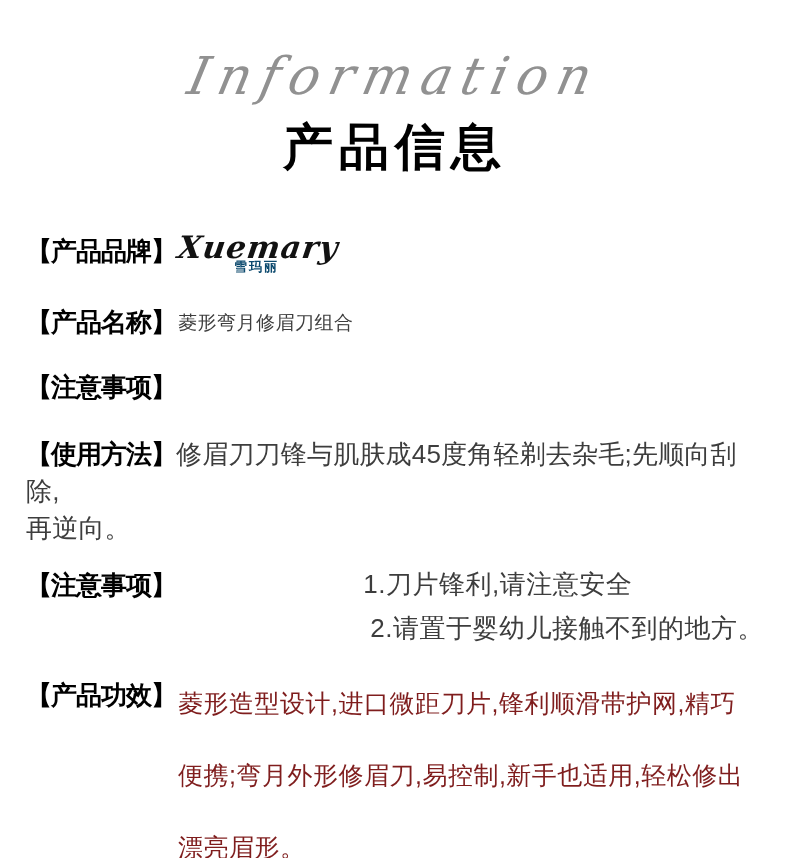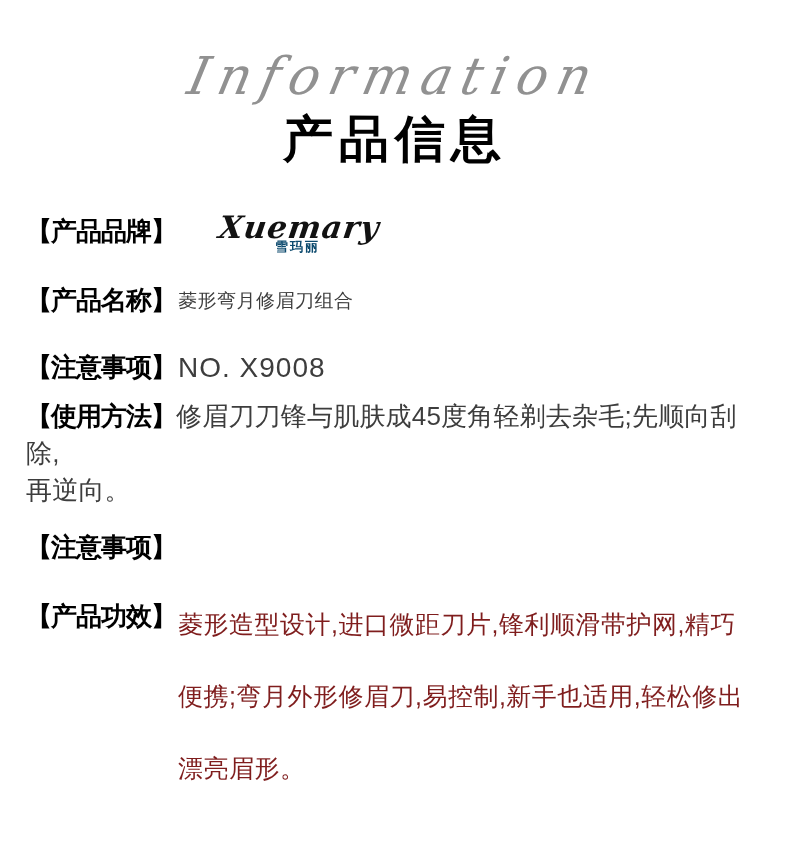--- a/index.html
+++ b/index.html
@@ -27,21 +27,21 @@
     font-family: "DejaVu Serif", serif;
     font-style: italic;
     font-weight: 400;
     font-size: 52px;
     line-height: 68px;
     letter-spacing: 9px;
     color: #919191;
     transform: skewX(-12deg);
   }
   .page-title {
-    margin-top: 0px;
+    margin-top: 8px;
     font-size: 50px;
     line-height: 58px;
     font-weight: 900;
     letter-spacing: 6px;
     color: #000000;
     font-family: "Liberation Sans", sans-serif;
   }
   
   .main {
     padding: 0 26px;
@@ -59,22 +59,22 @@
     letter-spacing: -1px;
     color: #000000;
     white-space: nowrap;
   }
   .value {
     font-size: 19px;
     line-height: 31px;
     color: #3d3d3d;
     letter-spacing: 0.5px;
   }
-  .row-brand { margin-top: 48px; gap: 41px; }
-  .row-name  { margin-top: 33px; font-family: Liberation Mono, monospace; }
+  .row-brand { margin-top: 60px; }
+  .row-name  { margin-top: 33px; }
   .row-model { margin-top: 34px; }
   .value-model {
     font-size: 28px;
     line-height: 31px;
     letter-spacing: 1px;
     color: #3d3d3d;
   }
   
   .brand-logo {
     margin-top: -7px;
@@ -94,21 +94,21 @@
   .brand-logo-cn {
     margin: -6px 0 0 56px;
     font-size: 13px;
     line-height: 15px;
     font-weight: 700;
     letter-spacing: 2px;
     color: #0c4a6e;
   }
   
   .para-usage {
-    margin-top: 15px;
+    margin-top: 33px;
     font-size: 26px;
     line-height: 37px;
     color: #3d3d3d;
     letter-spacing: 0.2px;
   }
   .para-usage .label-inline {
     font-weight: 700;
     letter-spacing: -1px;
     color: #000000;
   }
@@ -156,30 +156,33 @@
       </div>
     </div>
 
     <div class="row row-name">
       <span class="label">【产品名称】</span>
       <span class="value">菱形弯月修眉刀组合</span>
     </div>
 
     <div class="row row-model">
       <span class="label">【注意事项】</span>
-      <span class="value value-model">NO. X9008</span>
     </div>
 
     <p class="para-usage">
       <span class="label-inline">【使用方法】</span><span class="pre">修眉刀刀锋与肌肤成45度角轻剃去杂毛;先顺向刮除,
 再逆向。</span>
     </p>
 
     <div class="row row-notice">
       <span class="label">【注意事项】</span>
+      <div class="notice-items">
+        <div class="notice-item-1">1.刀片锋利,请注意安全</div>
+        <div class="notice-item-2">2.请置于婴幼儿接触不到的地方。</div>
+      </div>
     </div>
 
     <div class="row row-effect">
       <span class="label">【产品功效】</span>
       <div class="effect-text">菱形造型设计,进口微距刀片,锋利顺滑带护网,精巧
 便携;弯月外形修眉刀,易控制,新手也适用,轻松修出
 漂亮眉形。</div>
     </div>
 
   </div>

